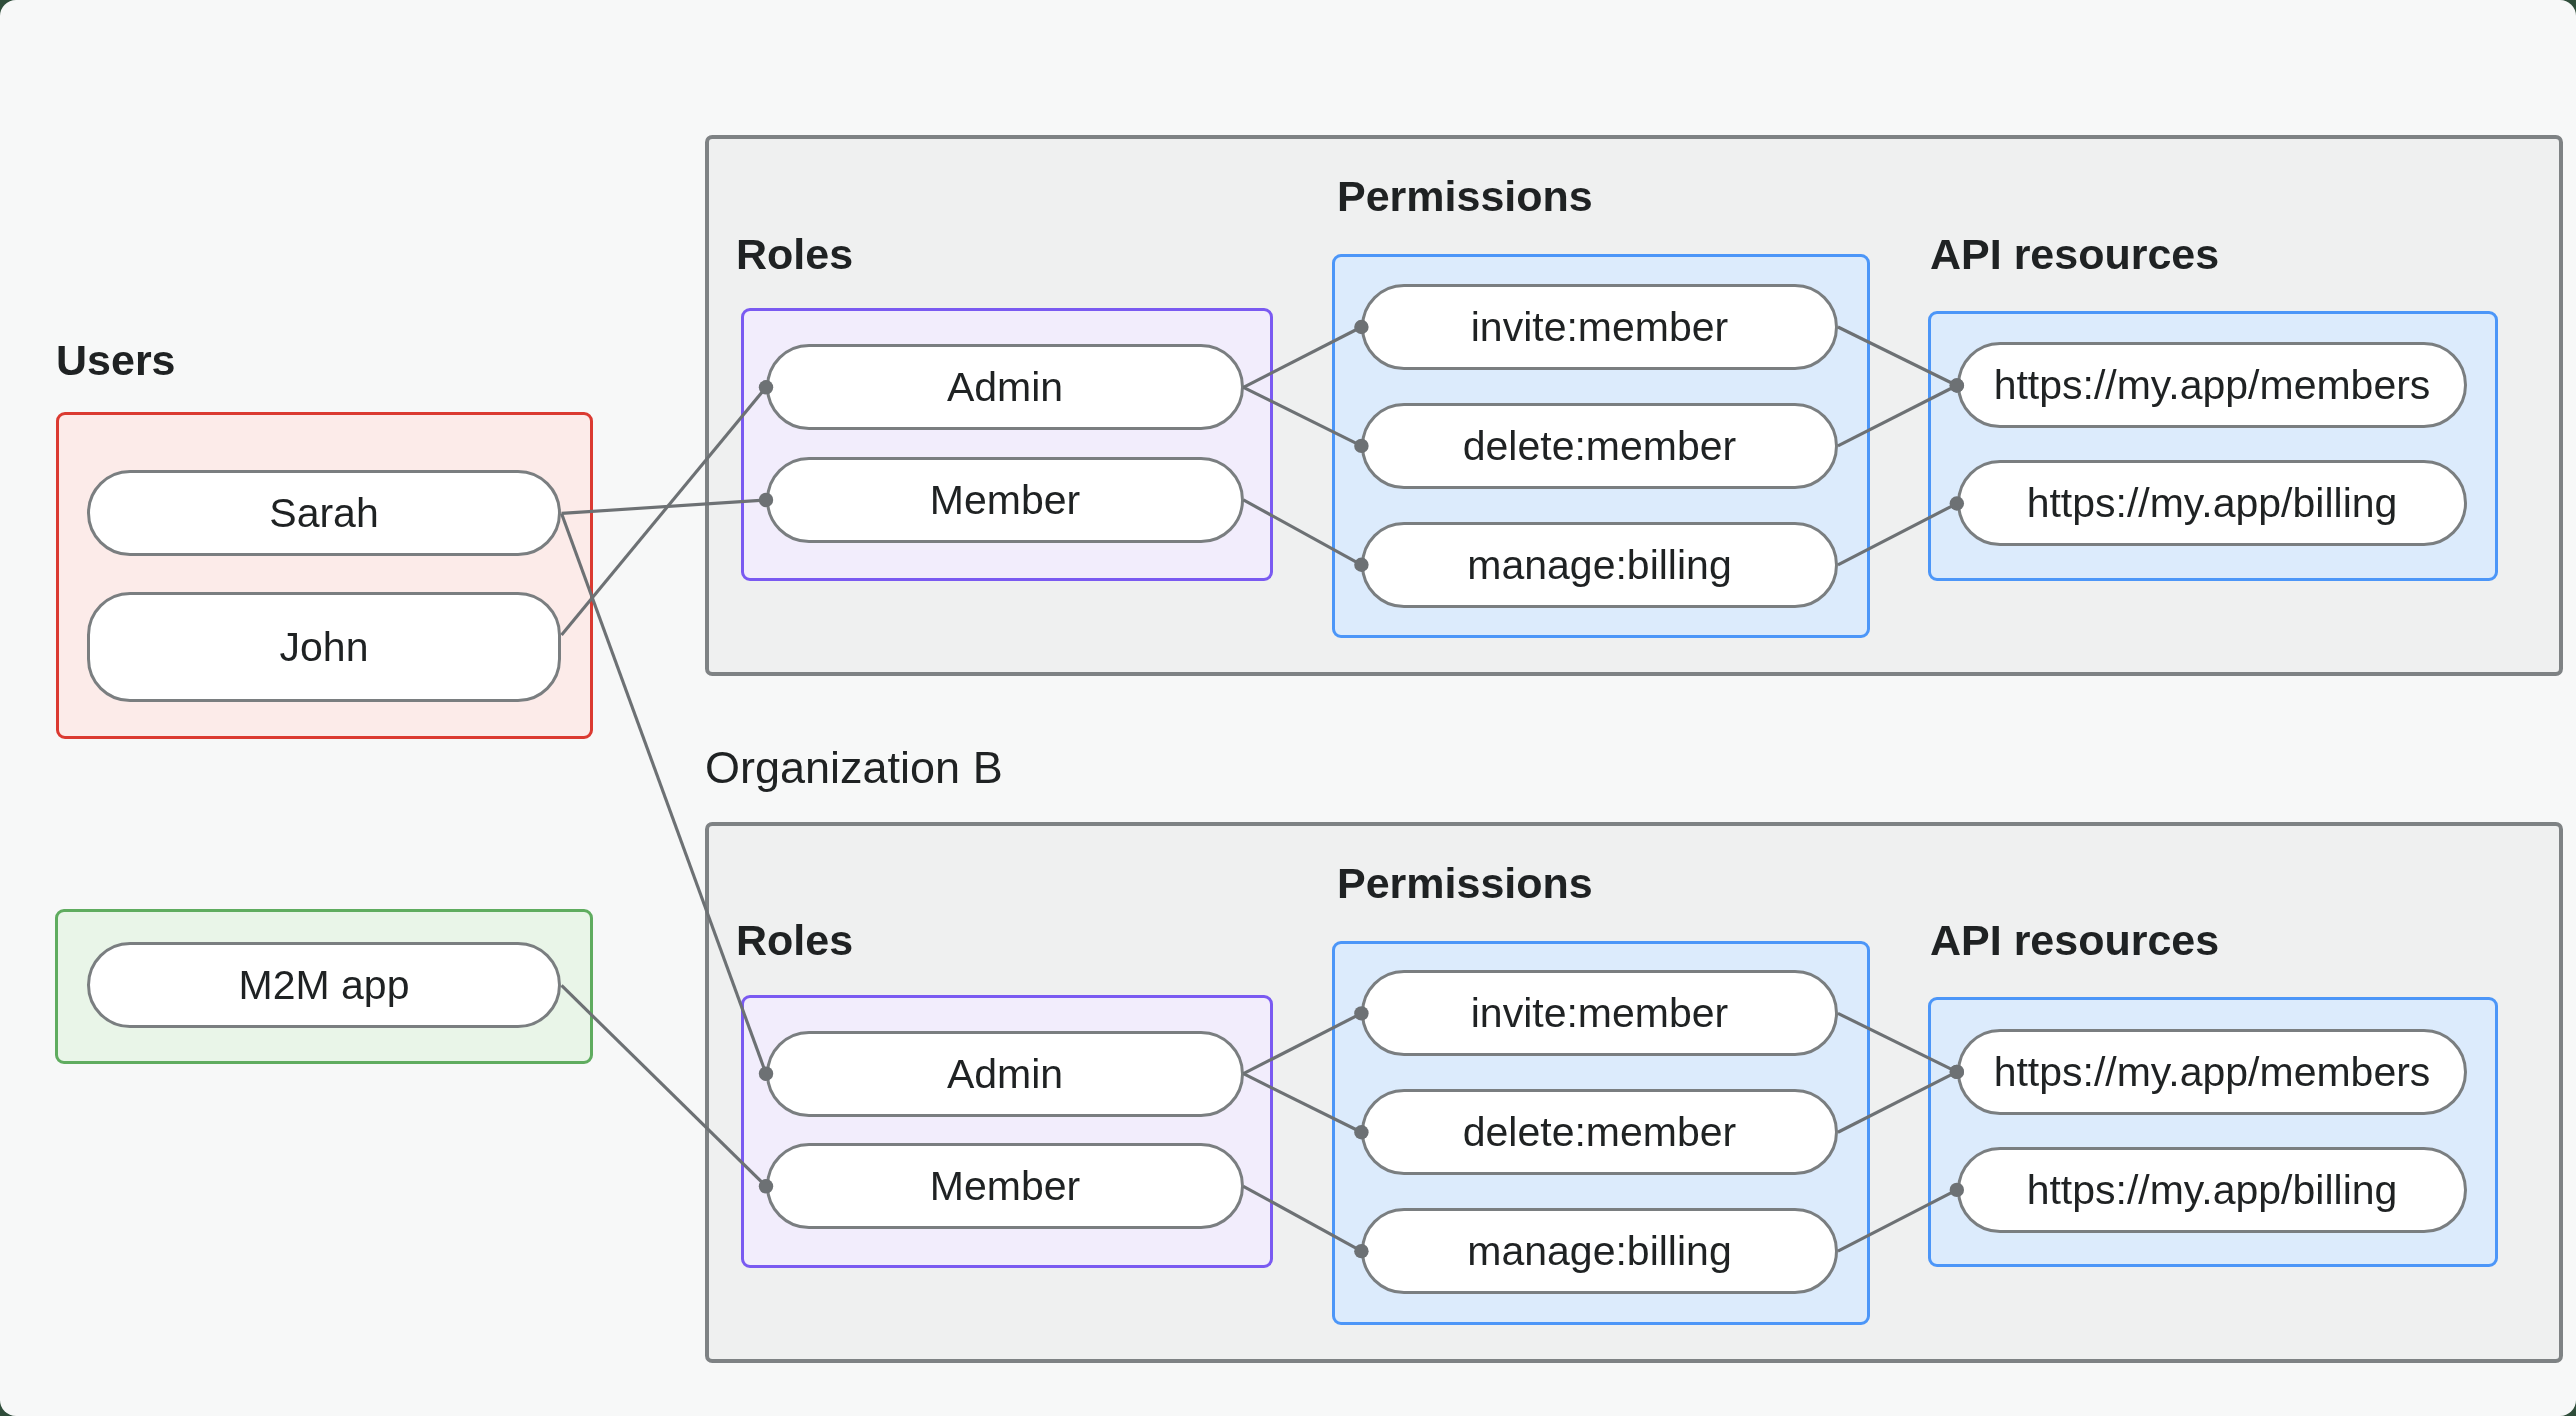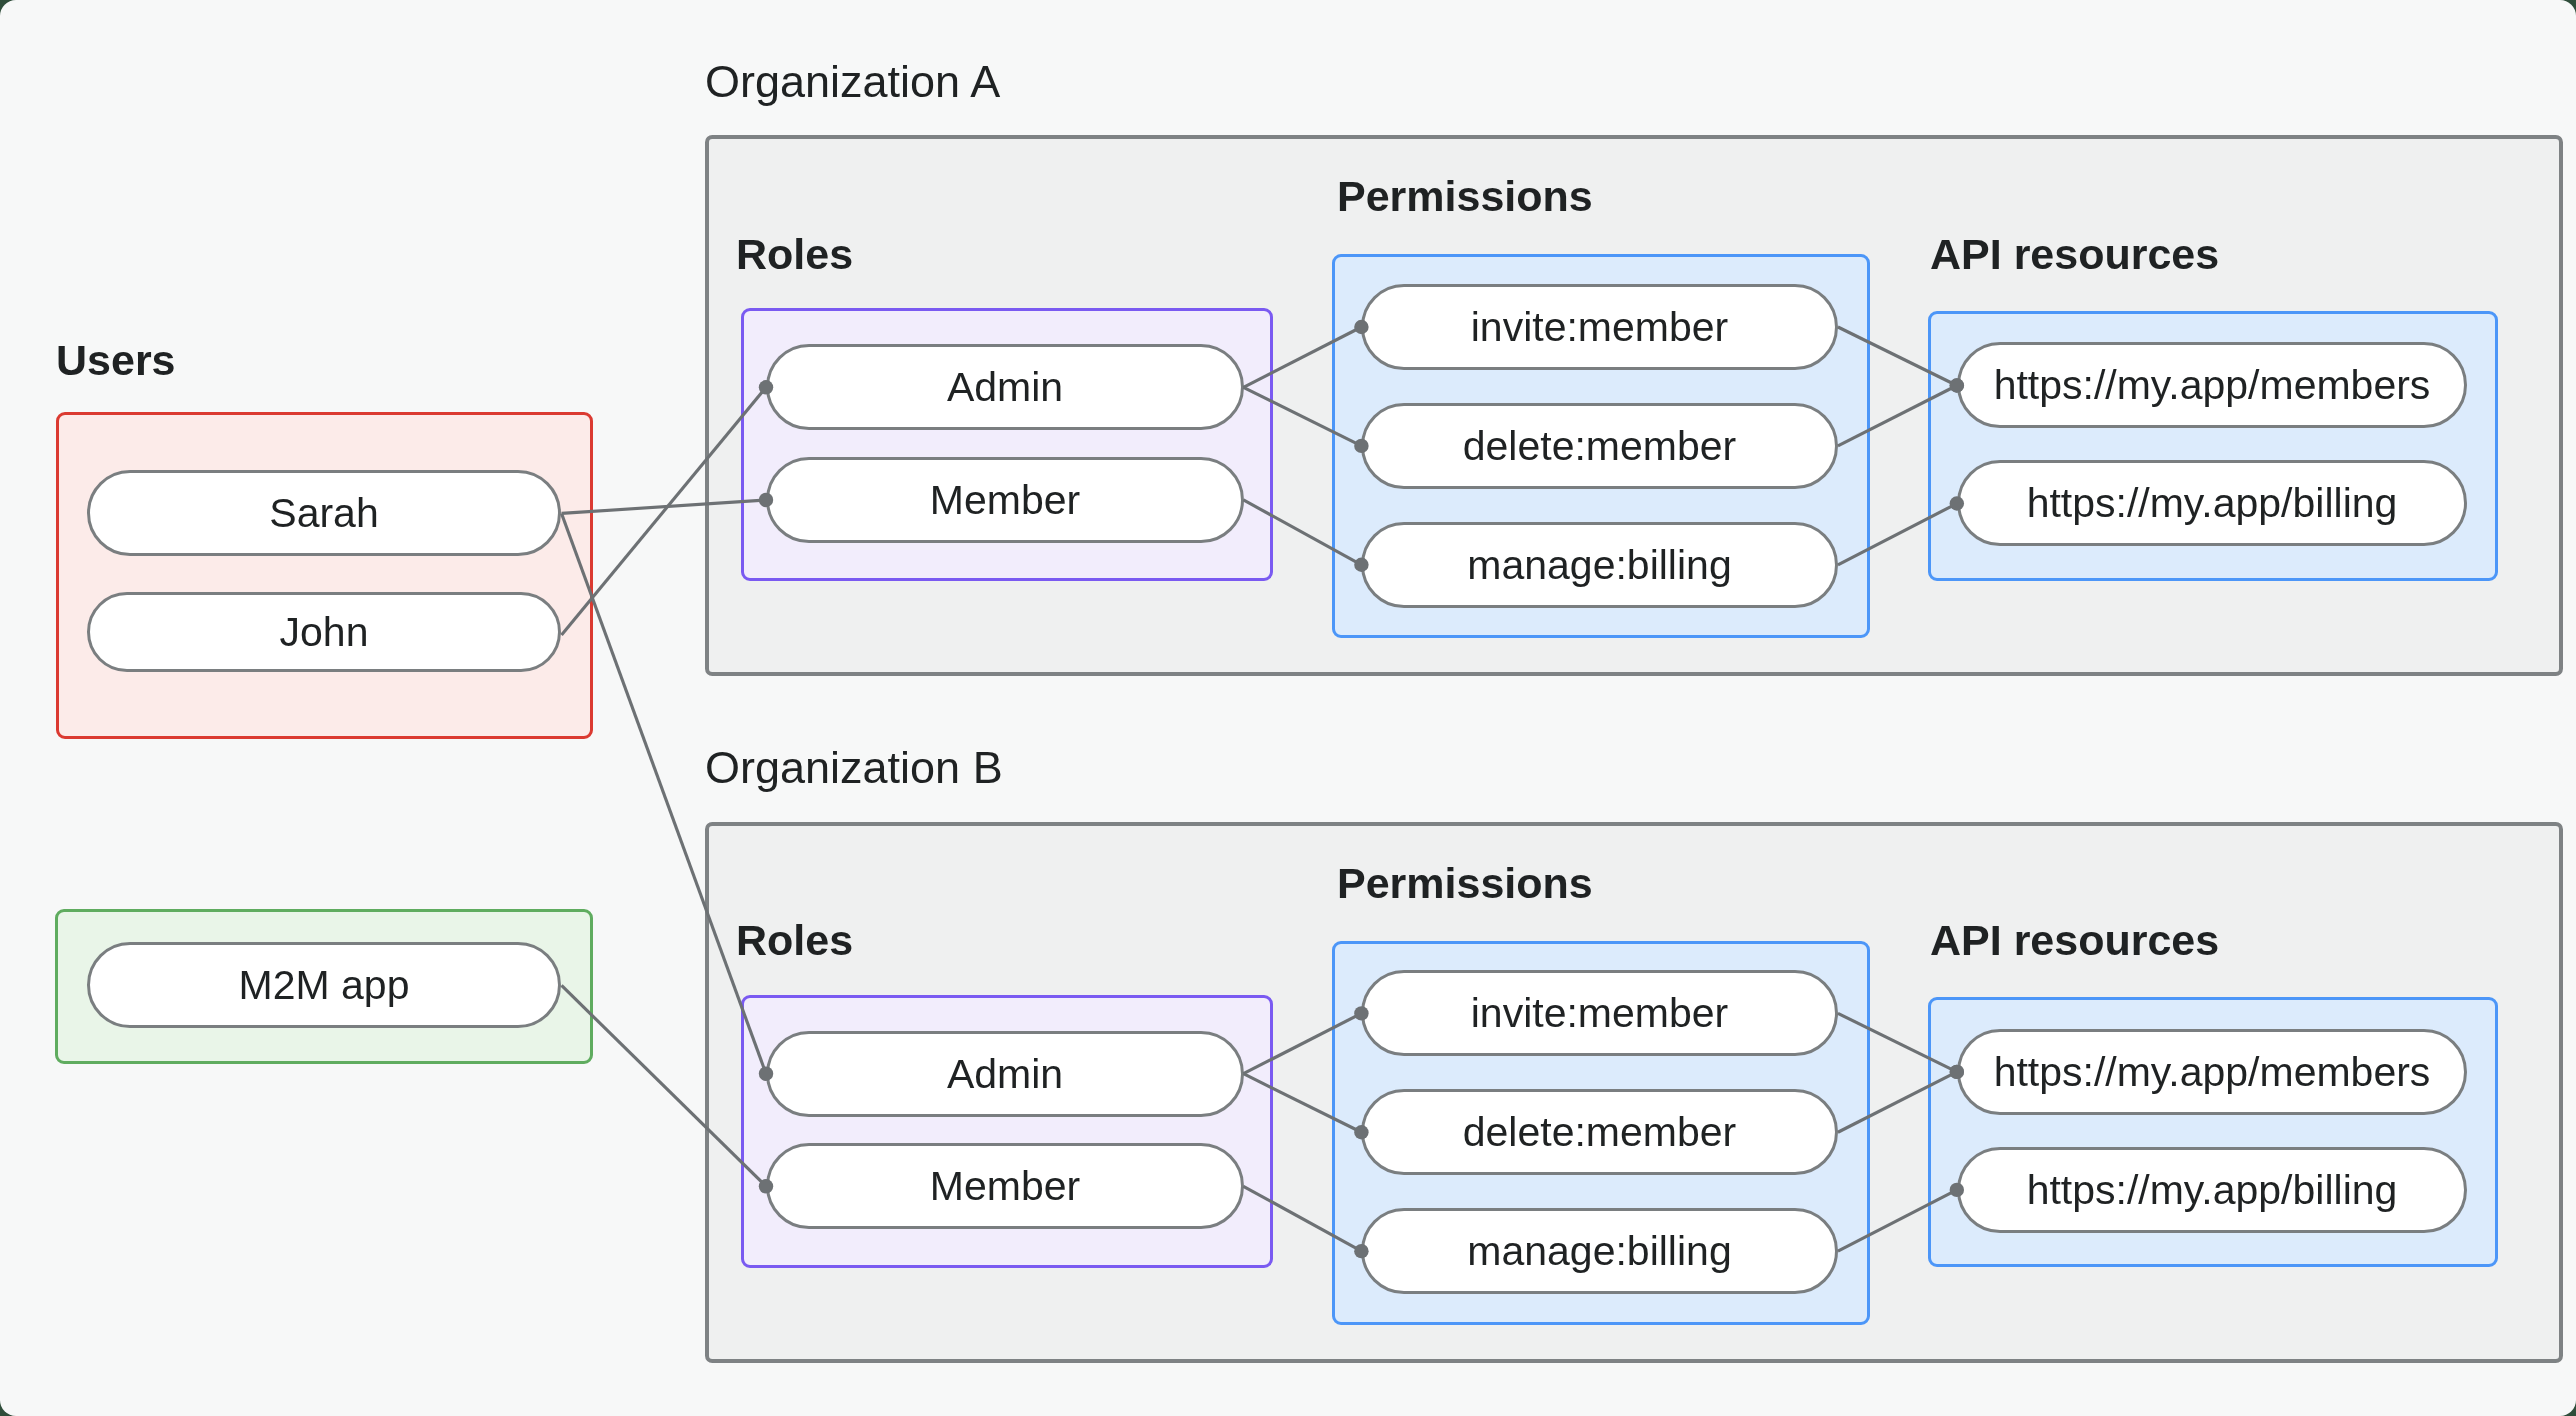--- a/index.html
+++ b/index.html
@@ -35,26 +35,25 @@
   #edges-svg{position:absolute;left:0;top:0;pointer-events:none;}
 </style>
 </head>
 <body>
 
 <div class="canvas">
 
   <div class="group-label" style="left:56px;top:335px;">Users</div>
   <div class="box users-box" style="left:56px;top:412px;width:537px;height:327px;"></div>
   <div class="pill" style="left:87px;top:470px;width:474px;height:86px;">Sarah</div>
-  <div class="pill" style="left:87px;top:592px;width:474px;height:80px;">John</div>
+  <div class="pill" style="left:87px;top:592px;width:474px;height:110px;">John</div>
 
   <div class="box m2m-box" style="left:55px;top:909px;width:538px;height:155px;"></div>
   <div class="pill" style="left:87px;top:942px;width:474px;height:86px;">M2M app</div>
 
-  <div class="org-title" style="left:705px;top:56px;">Organization A</div>
   <div class="box org-box" style="left:705px;top:135px;width:1858px;height:541px;"></div>
 
   <div class="group-label" style="left:736px;top:229px;">Roles</div>
   <div class="box roles-box" style="left:741px;top:308px;width:532px;height:273px;"></div>
   <div class="pill" style="left:766px;top:344px;width:478px;height:86px;">Admin</div>
   <div class="pill" style="left:766px;top:457px;width:478px;height:86px;">Member</div>
 
   <div class="group-label" style="left:1337px;top:171px;">Permissions</div>
   <div class="box blue-box" style="left:1332px;top:254px;width:538px;height:384px;"></div>
   <div class="pill" style="left:1361px;top:284px;width:477px;height:86px;">invite:member</div>

